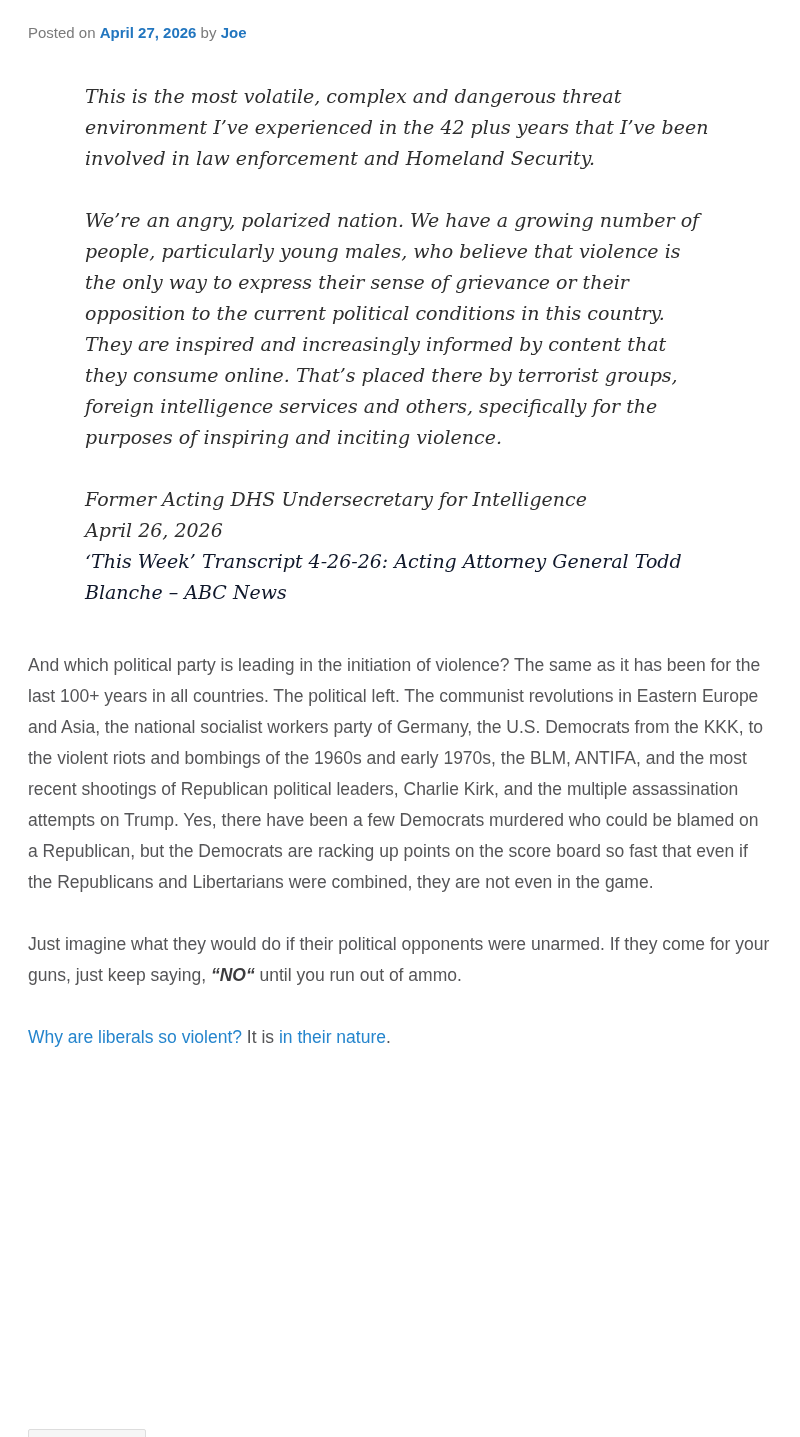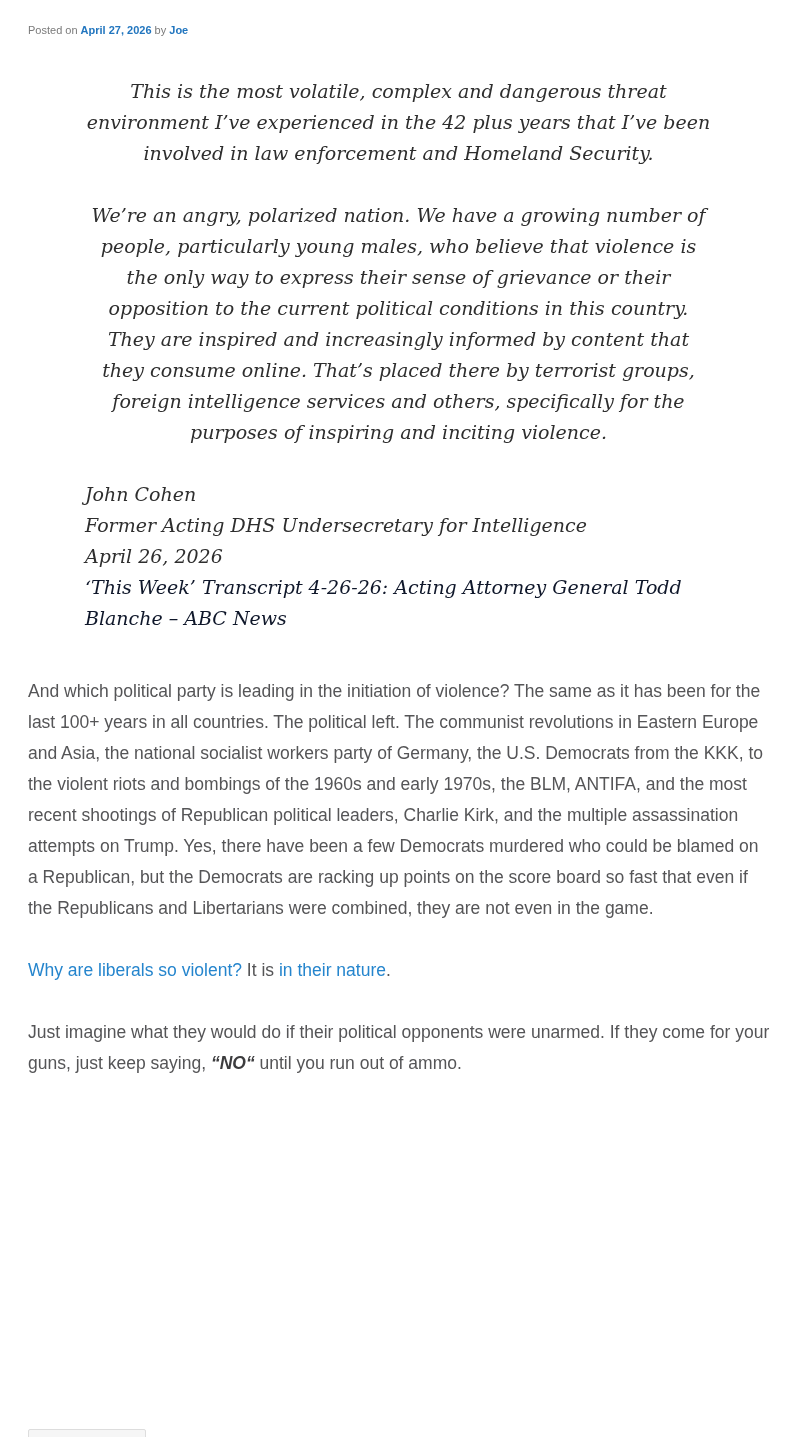--- a/index.html
+++ b/index.html
@@ -20,21 +20,21 @@
   h1.post-title {
     margin: 0 0 22px 0;
     font-size: 41px;
     line-height: 1.3;
     font-weight: 700;
     letter-spacing: -1px;
     color: #111111;
     max-width: 700px;
   }
   .post-meta {
-    font-size: 11px;
+    font-size: 15px;
     color: #7a7a7a;
     margin: 0 0 40px 0;
   }
   .post-meta a {
     color: #2276bf;
     font-weight: 700;
     text-decoration: none;
   }
   h2.quote-heading {
     margin: 0 0 32px 0;
@@ -46,21 +46,20 @@
     margin: 0 60px 0 57px;
     padding: 0;
     font-family: "DejaVu Serif", serif;
     font-style: italic;
     font-size: 19px;
     line-height: 31px;
     color: #2e2e2e;
   }
   blockquote.quote-block p {
     margin: 0 0 31px 0;
-    text-align: center;
   }
   blockquote.quote-block .attribution {
     margin-top: 31px;
   }
   blockquote.quote-block .attribution div {
     margin: 0;
   }
   a.quote-link {
     color: #0f172a;
     text-decoration: none;
@@ -102,36 +101,35 @@
 
   <p class="post-meta">
     <span>Posted on </span><a href="#">April 27, 2026</a><span> by </span><a href="#">Joe</a>
   </p>
 
 
   <blockquote class="quote-block">
     <p>This is the most volatile, complex and dangerous threat environment I’ve experienced in the 42 plus years that I’ve been involved in law enforcement and Homeland Security.</p>
     <p>We’re an angry, polarized nation. We have a growing number of people, particularly young males, who believe that violence is the only way to express their sense of grievance or their opposition to the current political conditions in this country. They are inspired and increasingly informed by content that they consume online. That’s placed there by terrorist groups, foreign intelligence services and others, specifically for the purposes of inspiring and inciting violence.</p>
     <div class="attribution">
-      <div>John Cohen</div>
       <div>Former Acting DHS Undersecretary for Intelligence</div>
       <div>April 26, 2026</div>
       <div>
         <a href="#" class="quote-link">‘This Week’ Transcript 4-26-26: Acting Attorney General Todd Blanche – ABC News</a>
       </div>
     </div>
   </blockquote>
 
   <div class="body-text">
     <p>And which political party is leading in the initiation of violence? The same as it has been for the last 100+ years in all countries. The political left. The communist revolutions in Eastern Europe and Asia, the national socialist workers party of Germany, the U.S. Democrats from the KKK, to the violent riots and bombings of the 1960s and early 1970s, the BLM, ANTIFA, and the most recent shootings of Republican political leaders, Charlie Kirk, and the multiple assassination attempts on Trump. Yes, there have been a few Democrats murdered who could be blamed on a Republican, but the Democrats are racking up points on the score board so fast that even if the Republicans and Libertarians were combined, they are not even in the game.</p>
 
     <p>
-      <a href="#">Why are liberals so violent?</a><span> It is </span><a href="#">in their nature</a><span>.</span>
+      <span>Just imagine what they would do if their political opponents were unarmed. If they come for your guns, just keep saying, </span><span class="emph-no">“NO“</span><span> until you run out of ammo.</span>
     </p>
 
     <p>
-      <span>Just imagine what they would do if their political opponents were unarmed. If they come for your guns, just keep saying, </span><span class="emph-no">“NO“</span><span> until you run out of ammo.</span>
+      <a href="#">Why are liberals so violent?</a><span> It is </span><a href="#">in their nature</a><span>.</span>
     </p>
   </div>
 
 </div>
 
 <div class="cutoff-box"></div>
 
 </body></html>

